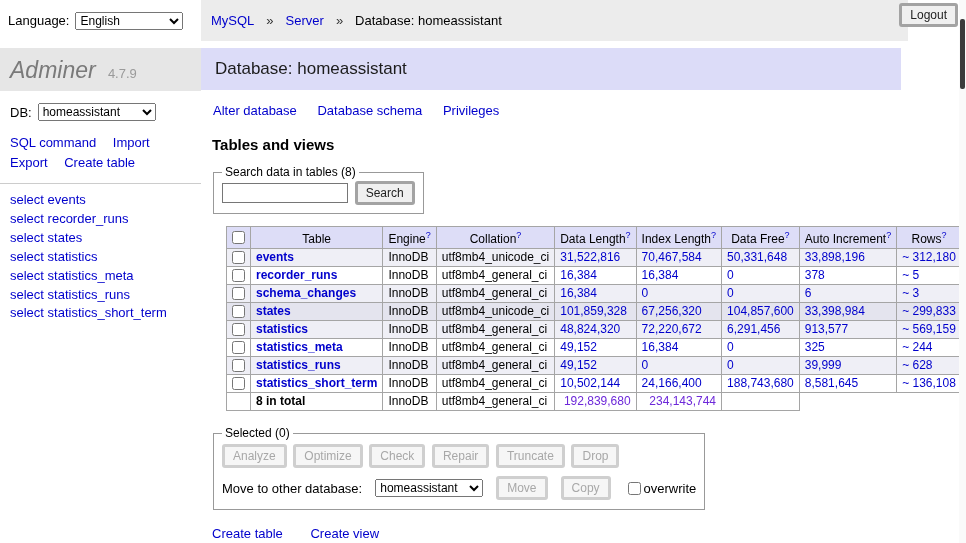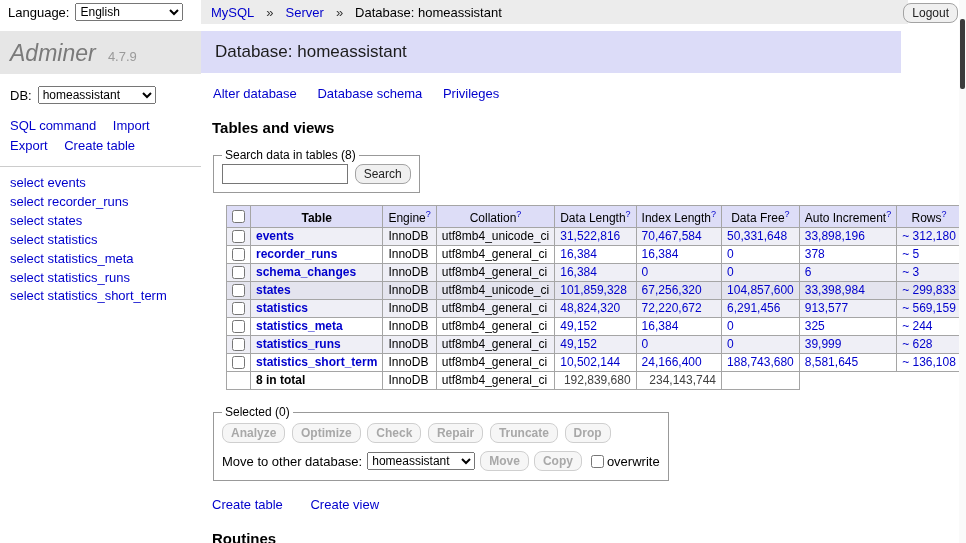--- a/index.html
+++ b/index.html
@@ -5,27 +5,27 @@
   * { box-sizing: border-box; }
   html, body { margin:0; padding:0; }
   body {
     width:966px; height:543px; overflow:hidden; position:relative;
     background:#fff; color:#000;
     font-family:"Liberation Sans","DejaVu Sans",sans-serif; font-size:13px;
   }
   a { color:#0000cc; text-decoration:none; cursor:pointer; }
   select, input, button { font-family:"Liberation Sans","DejaVu Sans",sans-serif; font-size:12px; }
   button {
-    padding:2px 8px; border:1px solid #a3a3a3; background:#f0f0f0;
-    border-radius:8px; color:#222; cursor:pointer;
+    padding:2px 8px; border:3px solid #a3a3a3; background:#f0f0f0;
+    border-radius:3px; color:#222; cursor:pointer;
   }
-  button:disabled { color:#a8a8a8; border-color:#cfcfcf; background:#f6f6f6; cursor:default;font-weight:bold; }
-
-  
-  .topbar { display:flex; height:24px; align-items:stretch; }
+  button:disabled { color:#a8a8a8; border-color:#cfcfcf; background:#f6f6f6; cursor:default; }
+
+  
+  .topbar { display:flex; height:41px; align-items:stretch; }
   .lang-zone { width:201px; display:flex; align-items:center; gap:6px; padding:0 8px; }
   .lang-zone select { width:108px; }
   .breadcrumb { flex:1; background:#ececec; display:flex; align-items:center; gap:12px; padding:0 10px; }
   .breadcrumb .sep { color:#333; }
   .logout-zone { width:58px; display:flex; justify-content:flex-end; align-items:flex-start; padding:3px 8px 0 0; }
 
   
   .scrollbar { position:absolute; top:0; right:0; width:7px; height:543px; background:#fafafa; }
   .scroll-thumb { position:absolute; top:19px; right:1px; width:5px; height:70px; background:#3c3c3c; border-radius:2px; }
 
@@ -58,41 +58,41 @@
   .search-fieldset input { width:126px; padding:2px 3px; border:1px solid #767676; }
   .search-fieldset button { margin-left:3px; padding:2px 8px; }
 
   
   table.data { border-collapse:collapse; table-layout:fixed; margin:12px 0 0 16px; font-size:12px; }
   table.data th, table.data td {
     border:1px solid #a5a5a5; padding:1px 5px; line-height:15px;
     white-space:nowrap; overflow:hidden; text-align:left;
   }
   table.data thead th { background:#ddddf7; font-weight:normal; text-align:center; }
-  table.data thead th.h-name { font-weight:bold; }
+  table.data thead th.h-name { font-weight:normal; }
   sup.help { font-size:9px; }
   sup.help a { color:#0000cc; }
   .h-chk{width:20px} .h-name{width:110px} .h-engine{width:42px} .h-coll{width:102px}
   .h-dlen{width:70px} .h-ilen{width:74px} .h-dfree{width:62px} .h-ainc{width:80px}
   .h-rows{width:58px} .h-comment{width:56px}
   tbody tr:nth-child(odd) { background:#efeff6; }
   tbody tr.hovered { background:#e4e4ee; }
   tbody th { font-weight:bold; }
   tbody th a { font-weight:bold; }
   td.c-num { text-align:right; }
   td.c-chk, th.h-chk { text-align:center; }
   tfoot tr { background:#fff; }
   tfoot th { font-weight:bold; }
-  tfoot td.c-num { text-align:right; color:#404040; }
+  tfoot td.c-num { text-align:right; color:#6d28d9; }
   input[type=checkbox] { margin:0; vertical-align:middle; }
 
   
   .selected-fieldset { display:inline-block; margin:15px 0 0 3px; padding:4px 8px 9px; }
   .btn-row button { margin-right:3px; padding:2px 8px; }
-  .move-row { margin-top:8px; display:flex; align-items:center; gap:5px; font-size:13px; }
+  .move-row { margin-top:8px; display:flex; align-items:center; gap:13px; font-size:13px; }
   .move-row select { width:108px; }
   .overwrite-label { display:inline-flex; align-items:center; gap:3px; margin-left:4px; }
 
   .create-links { margin:16px 0 0 2px; }
   .create-links a { margin-right:24px; }
 </style>
 </head>
 <body>
 
 <div class="topbar">

